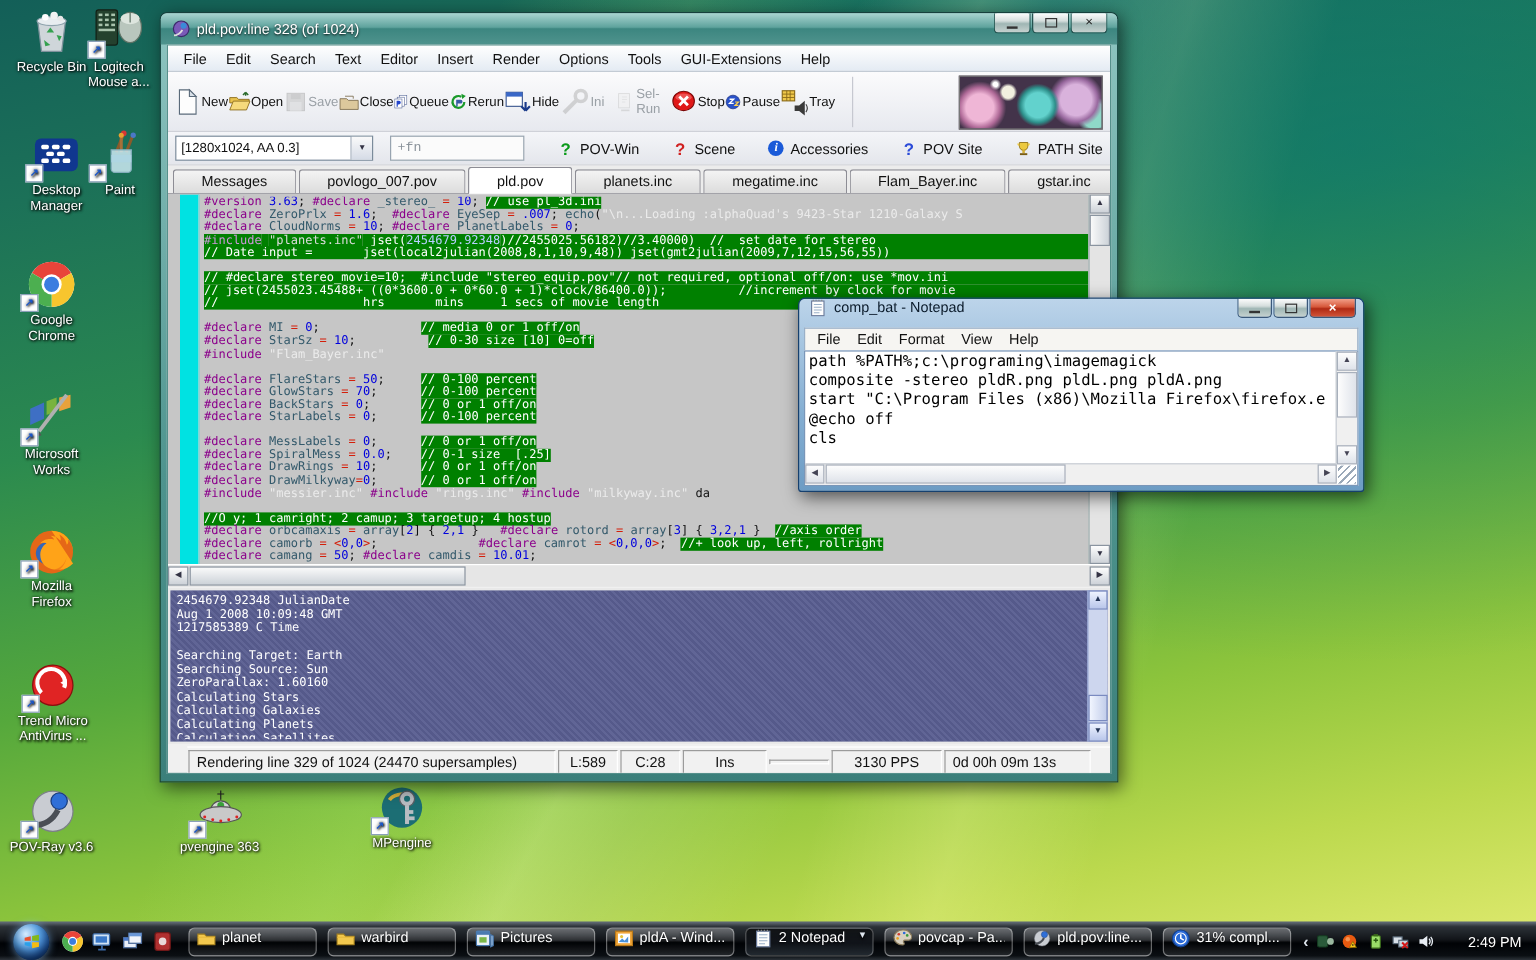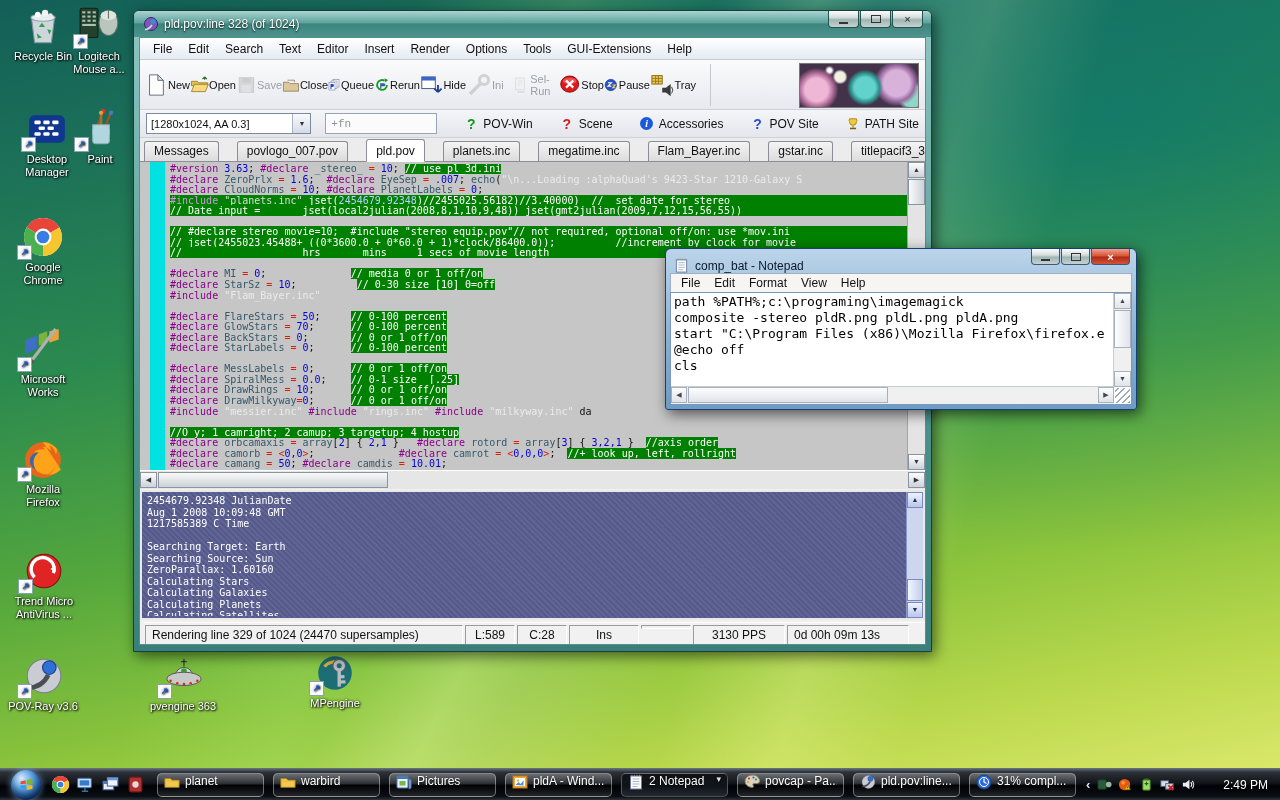--- a/index.html
+++ b/index.html
@@ -59,22 +59,22 @@
   .combo{width:168px;height:21px;border:1px solid #7b8b9b;background:#fff;font-size:11px;display:flex;align-items:center;
     padding-left:4px;box-sizing:border-box}
   .combo .dd{margin-left:auto;width:17px;height:19px;background:linear-gradient(#fafafa,#d5dbe6);border-left:1px solid #aab4c0;
     display:flex;align-items:center;justify-content:center;font-size:7px;color:#334}
   .fninput{width:112px;height:21px;border:1px solid #98a4b0;background:#fbfbfb;color:#8a929a;font-size:11px;
     padding:0 0 0 5px;margin-left:14px;box-sizing:border-box;font-family:Liberation Mono, monospace}
   .hlink{display:flex;align-items:center;gap:5px;margin-left:27px;white-space:nowrap}
   .hico{display:inline-flex;width:14px;height:15px;align-items:center;justify-content:center}
   #pov-tabs{position:absolute;top:100px;left:0;right:0;height:24px;box-sizing:border-box;display:flex;align-items:flex-end;
     padding:0 4px;background:#ececec;border-bottom:1px solid #8d8d95;font-size:12px;color:#111}
-  .tab{padding:2px 9px 3px;border:1px solid #8d8d95;border-bottom:none;background:linear-gradient(#f4f4f4,#dcdcdc);
-    margin-right:18px;border-radius:3px 3px 0 0;white-space:nowrap}
+  .tab{padding:2px 23px 3px;border:1px solid #8d8d95;border-bottom:none;background:linear-gradient(#f4f4f4,#dcdcdc);
+    margin-right:2px;border-radius:3px 3px 0 0;white-space:nowrap}
   .tab.active{background:#fff;padding-top:4px;margin-bottom:-1px;border-bottom:1px solid #fff;position:relative;z-index:2}
   
   #editor{position:absolute;top:124px;left:0;right:0;height:308px;background:#c6c6c6;overflow:hidden}
   #editor .emargin{position:absolute;left:10px;top:0;bottom:0;width:15px;background:#00e2e2;border-right:1px solid #7adada}
   #code{position:absolute;left:30px;top:2px;right:18px;bottom:0;font:10px/10.55px "DejaVu Sans Mono",monospace;
     white-space:pre;overflow:hidden;color:#000}
   .cl{height:10.55px}
   .sg-k{color:#8b008b}.sg-i{color:#33596b}.sg-o{color:#d41f0a}.sg-n{color:#0000dd}.sg-p{color:#101010}.sg-s{color:#ebebeb}
   .sg-c{background:#008000;color:#fff}.sg-ck{background:#008000;color:#cb98d8}.sg-cn{background:#008000;color:#b9d0ff}
   .sg-cs{background:#008000;color:#dcdcdc}
@@ -89,32 +89,32 @@
     background:linear-gradient(#fafafa,#ccd2d8);border:1px solid #8a94a0;box-sizing:border-box}
   
   #msgpane{position:absolute;top:452px;left:0;right:0;height:130px;background:#585d90;border:2px solid #e9e9e9;box-sizing:border-box;
     background-image:repeating-linear-gradient(45deg, rgba(255,255,255,.05) 0 2px, rgba(0,0,0,.04) 2px 4px)}
   #msg-text{position:absolute;left:5px;top:3px;right:20px;bottom:2px;font:10px/11.5px "DejaVu Sans Mono",monospace;
     color:#fff;white-space:pre;overflow:hidden}
   #msgpane .vscroll{background:#cdd6ee;border-left:1px solid #8a98c8;width:16px}
   #msgpane .sarr{background:linear-gradient(#eef3ff,#b9c6ea);border-color:#7a8ac0;color:#235}
   #msgpane .vthumb{top:auto;bottom:17px;height:22px;background:linear-gradient(90deg,#f2f6ff,#c2cdea);border-color:#7a8ac0}
   
-  #pov-status{position:absolute;top:584px;left:4px;right:0;height:24px;background:#f1f1f1;border-top:1px solid #fff;
-    display:flex;align-items:flex-start;font-size:12px;color:#111}
+  #pov-status{position:absolute;top:584px;left:16px;right:0;height:24px;background:#f1f1f1;border-top:1px solid #fff;
+    display:flex;align-items:center;font-size:12px;color:#111}
   .spanel{border:1px solid;border-color:#9b9b9b #ffffff #ffffff #9b9b9b;margin:2px 1px;padding:1px 6px;line-height:17px;
     white-space:nowrap;overflow:hidden;box-sizing:border-box}
   .sp-main{flex:1}
   .sp-c{text-align:center}
   .grip{width:13px;margin:2px 1px;background:repeating-linear-gradient(315deg,#aab 0 1.5px,transparent 1.5px 4.5px)}
   
   #npwin{position:absolute;left:665px;top:248px;width:470px;height:160px;z-index:50;
     background:linear-gradient(#bcd4ea,#84aed2 60%,#6d9cc4);border:1px solid #16406e;border-radius:6px 6px 3px 3px;
     box-shadow:3px 4px 14px rgba(0,0,0,.6)}
-  #np-title{position:absolute;top:0;left:0;right:0;height:24px;display:flex;align-items:flex-end;gap:6px;padding-left:8px;
+  #np-title{position:absolute;top:0;left:0;right:0;height:24px;display:flex;align-items:flex-start;gap:6px;padding-left:8px;
     color:#0a1a2a;font-size:12px}
   #np-title .ticon{width:15px;height:15px}
   #npwin .capbtns{right:6px}
   #npwin .cbtn{width:27px;height:15px;border-color:#3a587a}
   #npwin .cbtn.red{width:37px}
   #np-menu{position:absolute;top:24px;left:4px;right:4px;height:19px;box-sizing:border-box;display:flex;gap:2px;
     background:#f6f5f2;border:1px solid #9ab0c8;border-bottom:none;font-size:12px;color:#111;padding:1px 4px}
   #np-menu .mitem{padding:1px 6px}
   #np-body{position:absolute;left:4px;right:4px;top:43px;bottom:4px;background:#fff;border:1px solid #7a96b8;box-sizing:border-box}
   #np-text{position:absolute;left:3px;top:1px;right:19px;bottom:19px;font:13px/16px "DejaVu Sans Mono",monospace;

